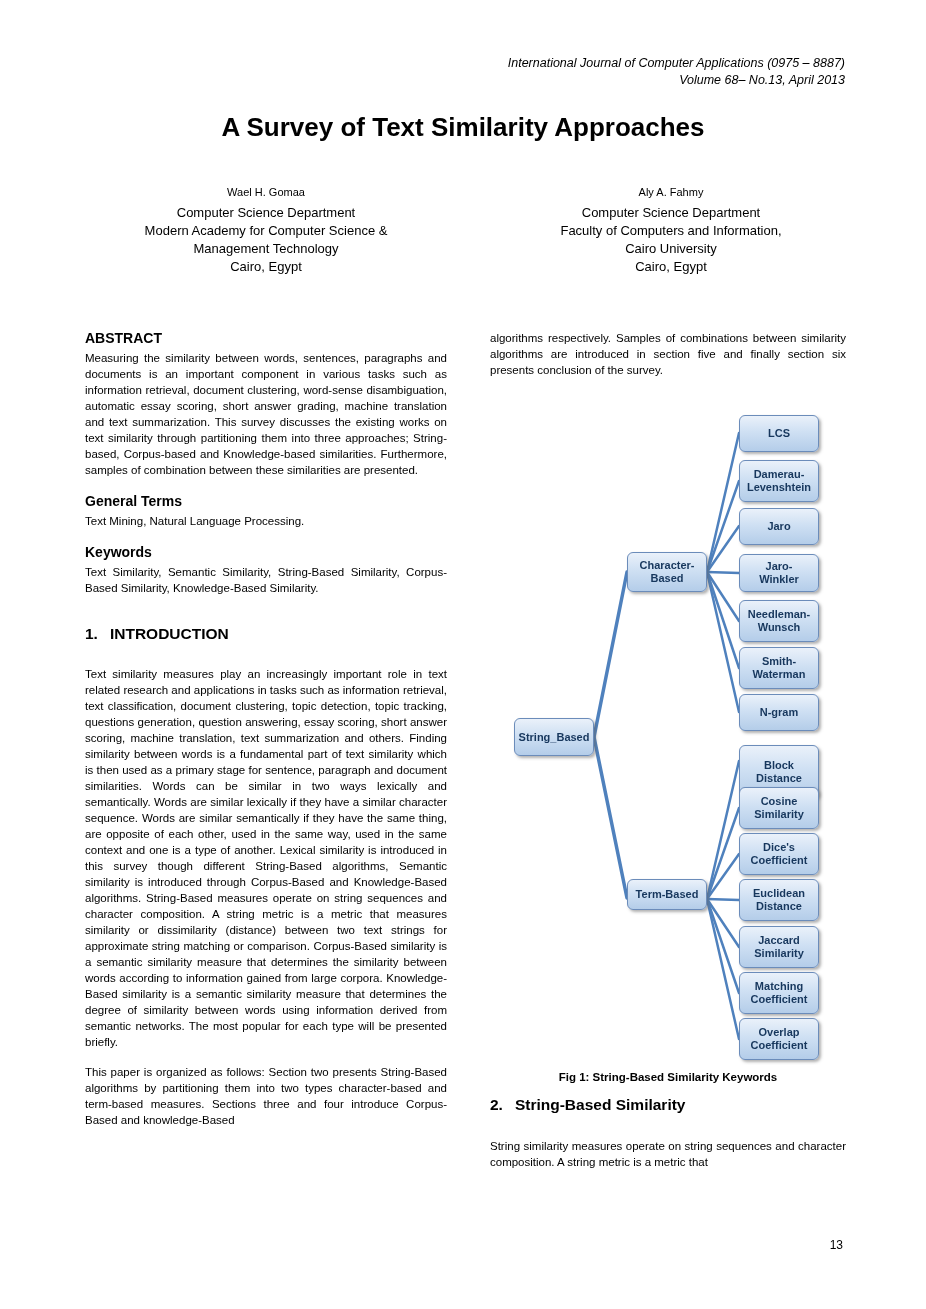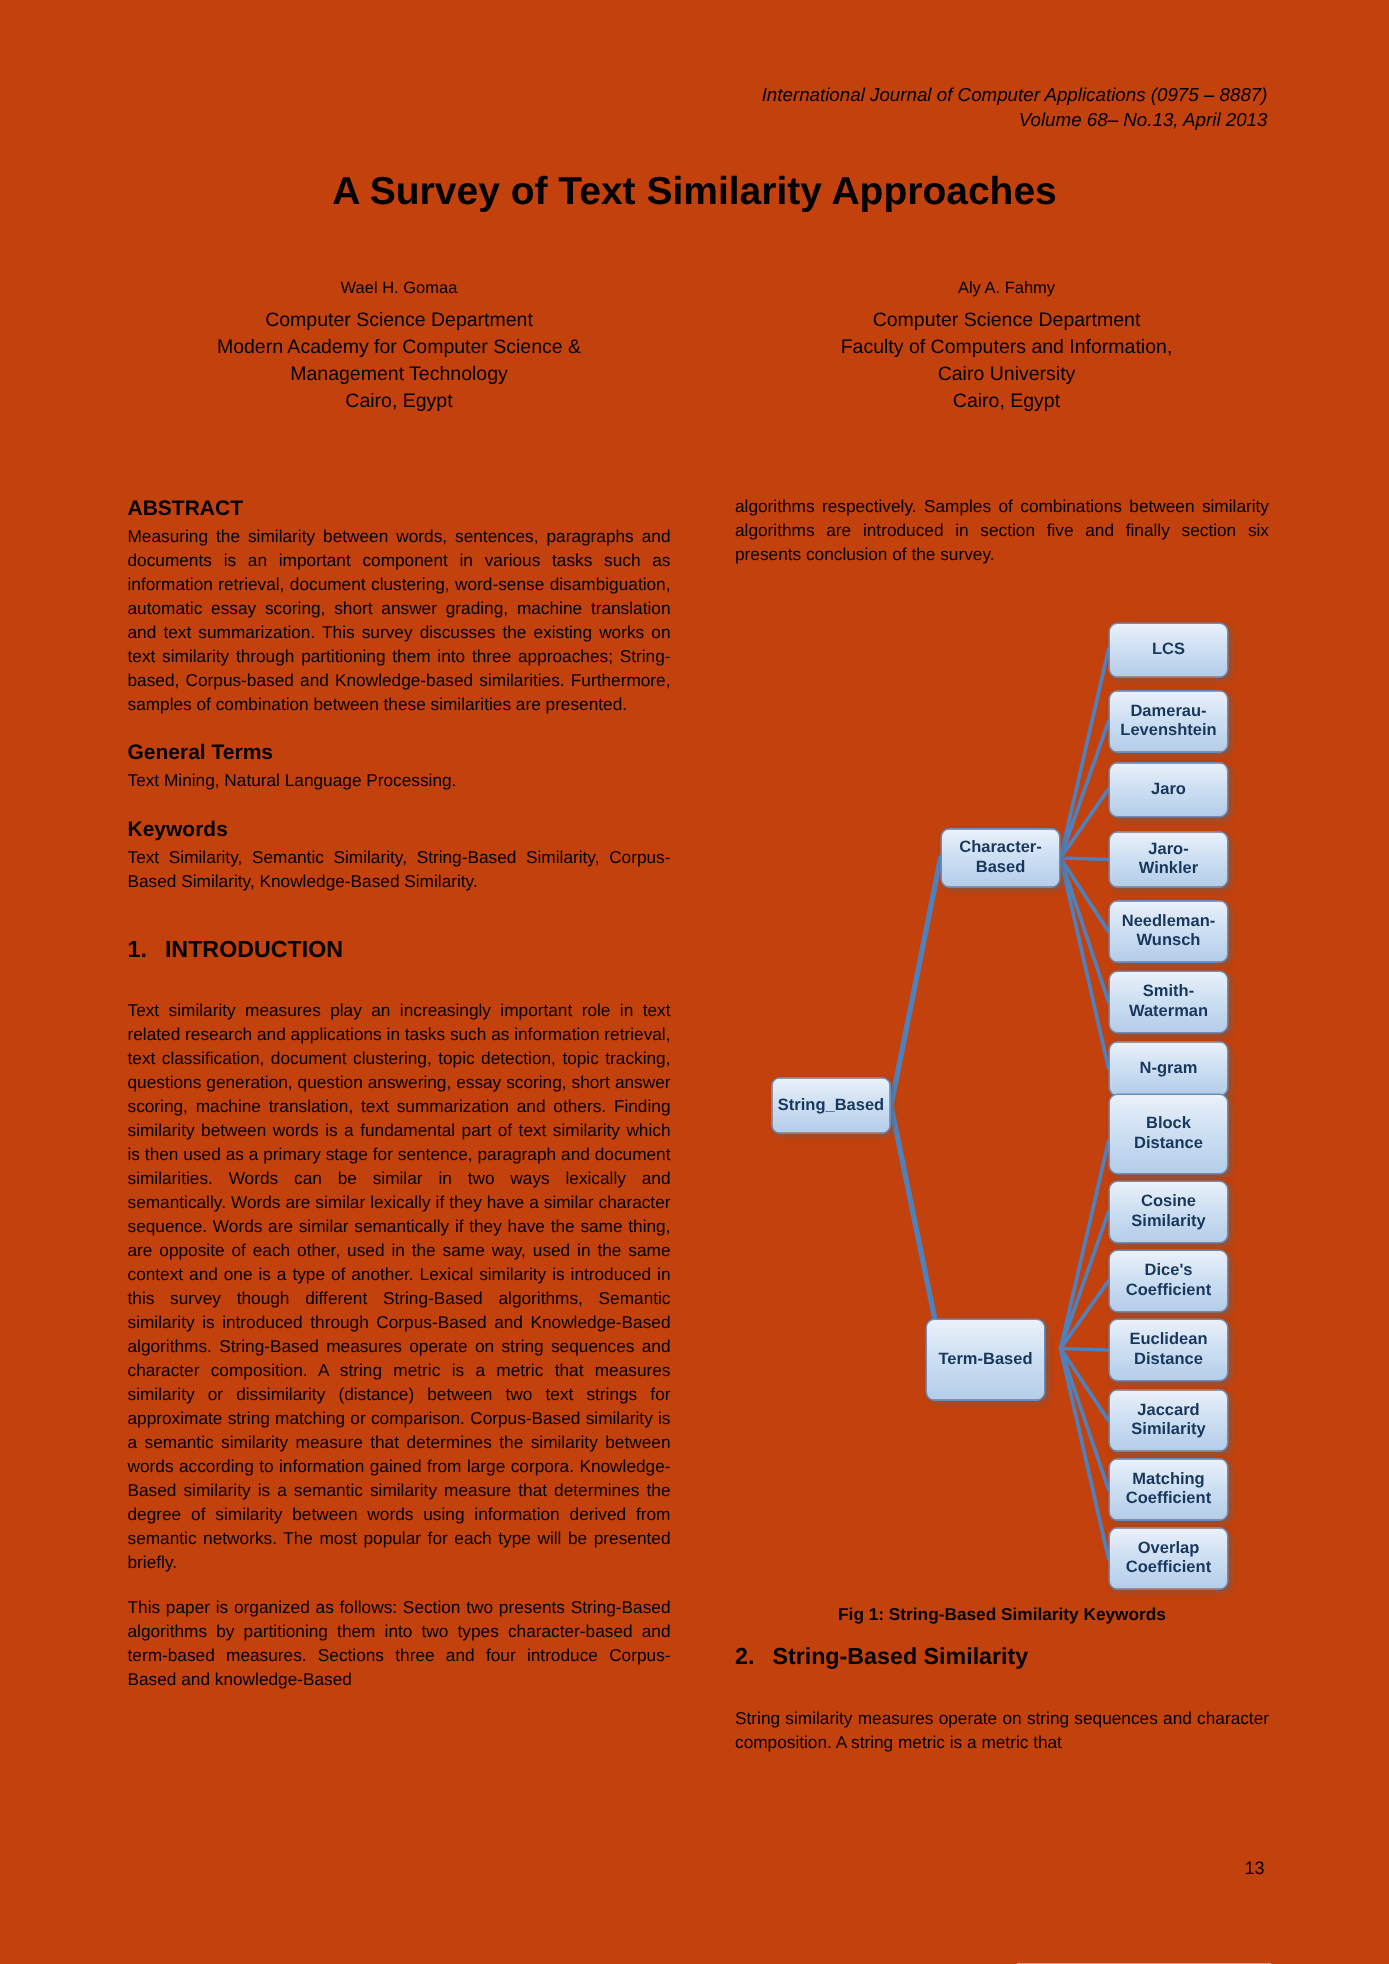--- a/index.html
+++ b/index.html
@@ -1,21 +1,21 @@
 <!DOCTYPE html>
 <html><head>
 <meta charset="utf-8">
 <style>
   * { margin: 0; padding: 0; box-sizing: border-box; }
   html, body { background: #e8e8e8; }
   .page {
     position: relative;
     width: 926px;
     height: 1309px;
-    background: #c2410c;
+    background: #ffffff;
     margin: 0 auto;
     font-family: "Liberation Sans", sans-serif;
     color: #000;
     overflow: hidden;
   }
   .journal-header {
     position: absolute;
     top: 55px;
     right: 81px;
     width: 420px;
@@ -183,31 +183,31 @@
       <line x1="217" y1="494" x2="249" y2="403" stroke="#4f81bd" stroke-width="2.5" stroke-linecap="round"></line>
       <line x1="217" y1="494" x2="249" y2="449" stroke="#4f81bd" stroke-width="2.5" stroke-linecap="round"></line>
       <line x1="217" y1="494" x2="249" y2="495" stroke="#4f81bd" stroke-width="2.5" stroke-linecap="round"></line>
       <line x1="217" y1="494" x2="249" y2="542" stroke="#4f81bd" stroke-width="2.5" stroke-linecap="round"></line>
       <line x1="217" y1="494" x2="249" y2="588" stroke="#4f81bd" stroke-width="2.5" stroke-linecap="round"></line>
       <line x1="217" y1="494" x2="249" y2="634" stroke="#4f81bd" stroke-width="2.5" stroke-linecap="round"></line>
     </svg>
 
     <div class="dnode" style="left:24px;  top:313px; height:38px;">String_Based</div>
     <div class="dnode" style="left:137px; top:147px; height:40px;">Character-Based</div>
-    <div class="dnode" style="left:127px; top:474px; height:55px;">Term-Based</div>
+    <div class="dnode" style="left:137px; top:474px; height:31px;">Term-Based</div>
 
     <div class="dnode" style="left:249px; top:10px;  height:37px;">LCS</div>
     <div class="dnode" style="left:249px; top:55px;  height:42px;">Damerau-Levenshtein</div>
     <div class="dnode" style="left:249px; top:103px; height:37px;">Jaro</div>
     <div class="dnode" style="left:249px; top:149px; height:38px;">Jaro-Winkler</div>
     <div class="dnode" style="left:249px; top:195px; height:42px;">Needleman-Wunsch</div>
     <div class="dnode" style="left:249px; top:242px; height:42px;">Smith-Waterman</div>
     <div class="dnode" style="left:249px; top:289px; height:37px;">N-gram</div>
 
-    <div class="dnode" style="left:249px; top:324px; height:54px;">Block Distance</div>
+    <div class="dnode" style="left:249px; top:340px; height:54px;">Block Distance</div>
     <div class="dnode" style="left:249px; top:382px; height:42px;">Cosine Similarity</div>
     <div class="dnode" style="left:249px; top:428px; height:42px;">Dice's Coefficient</div>
     <div class="dnode" style="left:249px; top:474px; height:42px;">Euclidean Distance</div>
     <div class="dnode" style="left:249px; top:521px; height:42px;">Jaccard Similarity</div>
     <div class="dnode" style="left:249px; top:567px; height:42px;">Matching Coefficient</div>
     <div class="dnode" style="left:249px; top:613px; height:42px;">Overlap Coefficient</div>
   </div>
 
   <div class="fig-caption">Fig 1: String-Based Similarity Keywords</div>
 

